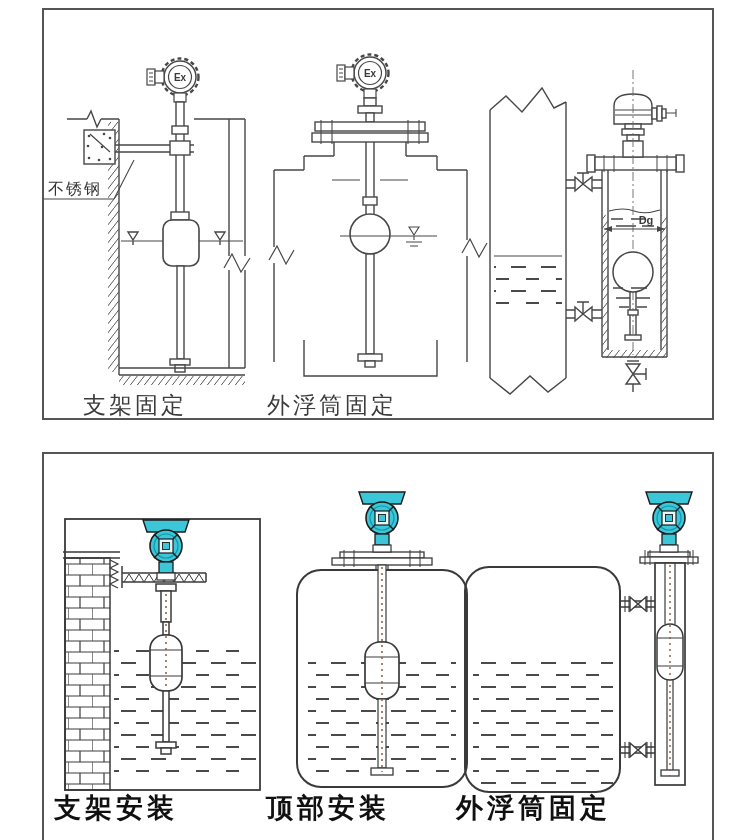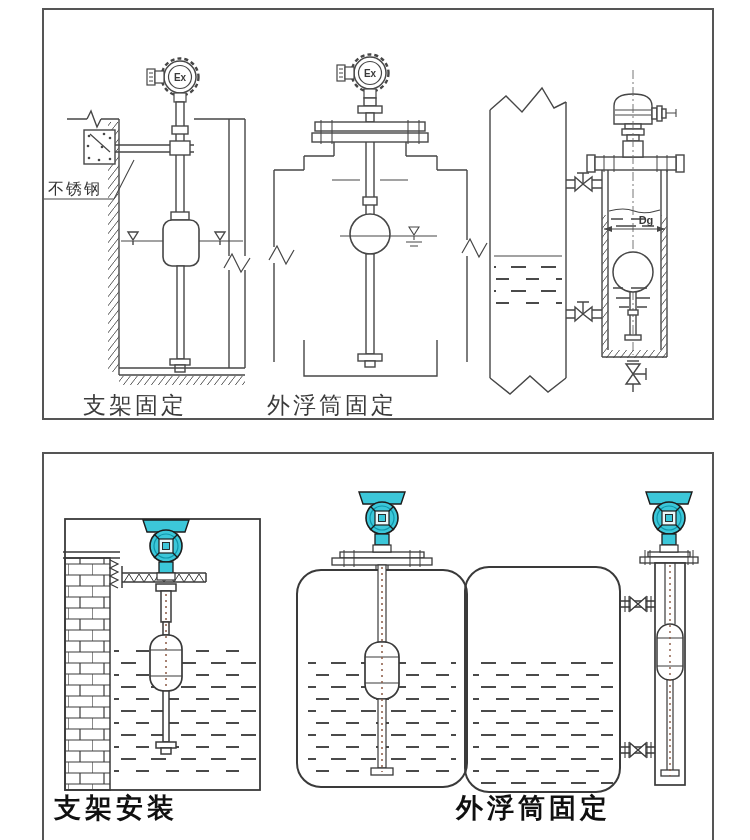--- a/index.html
+++ b/index.html
@@ -271,15 +271,16 @@
           <path d="M586 143 L586 157 L594 150 Z M602 143 L602 157 L594 150 Z" fill="#fff"></path>
           <path d="M576 293 H611 M576 299 H611"></path>
           <path d="M581 288 V304 M585 288 V304 M603 288 V304 M607 288 V304" stroke-width="1.1"></path>
           <path d="M586 289 L586 303 L594 296 Z M602 289 L602 303 L594 296 Z" fill="#fff"></path>
         </g>
       </g>
       <use href="#tealhead" x="625" y="64"></use>
     </svg>
 
     <div class="cap cap-bot" style="left:10px;top:336px;width:200px;">支架安装</div>
+    <div class="cap cap-bot" style="left:222px;top:336px;width:200px;">顶部安装</div>
     <div class="cap cap-bot" style="left:412px;top:336px;width:200px;">外浮筒固定</div>
   </div>
 </div>
 
 </body></html>

